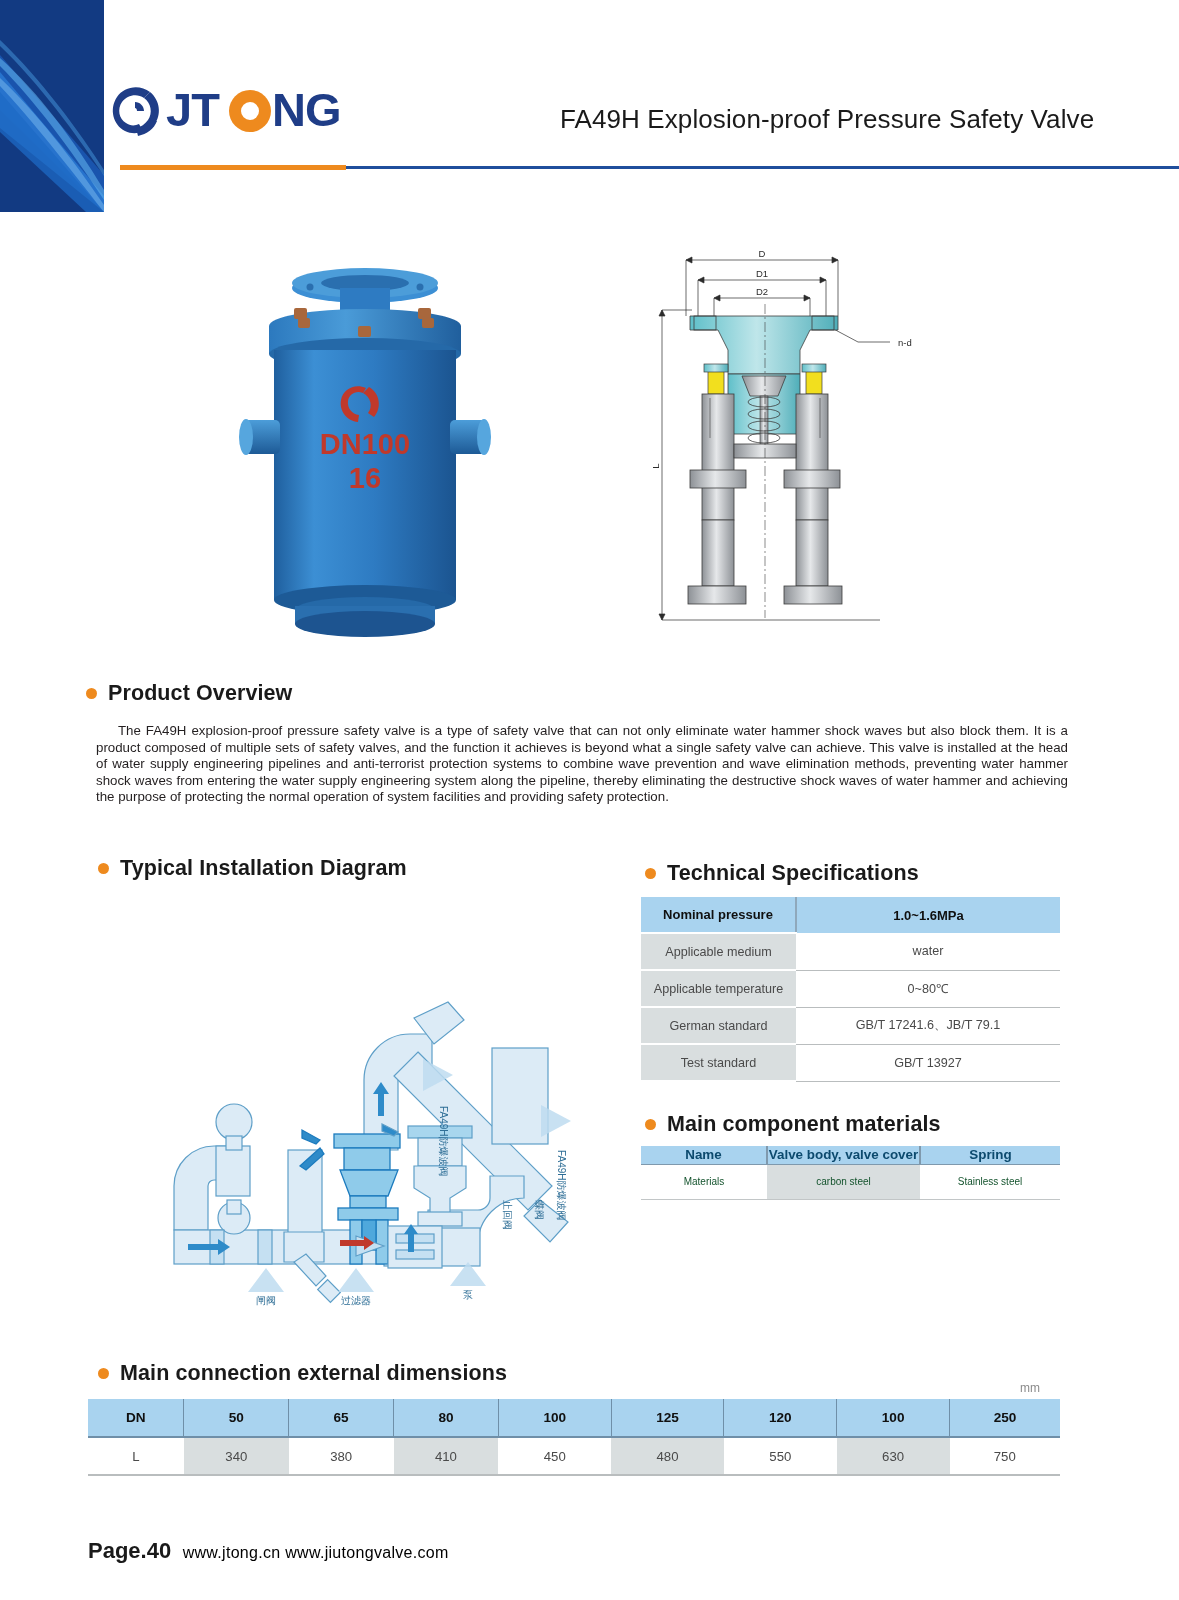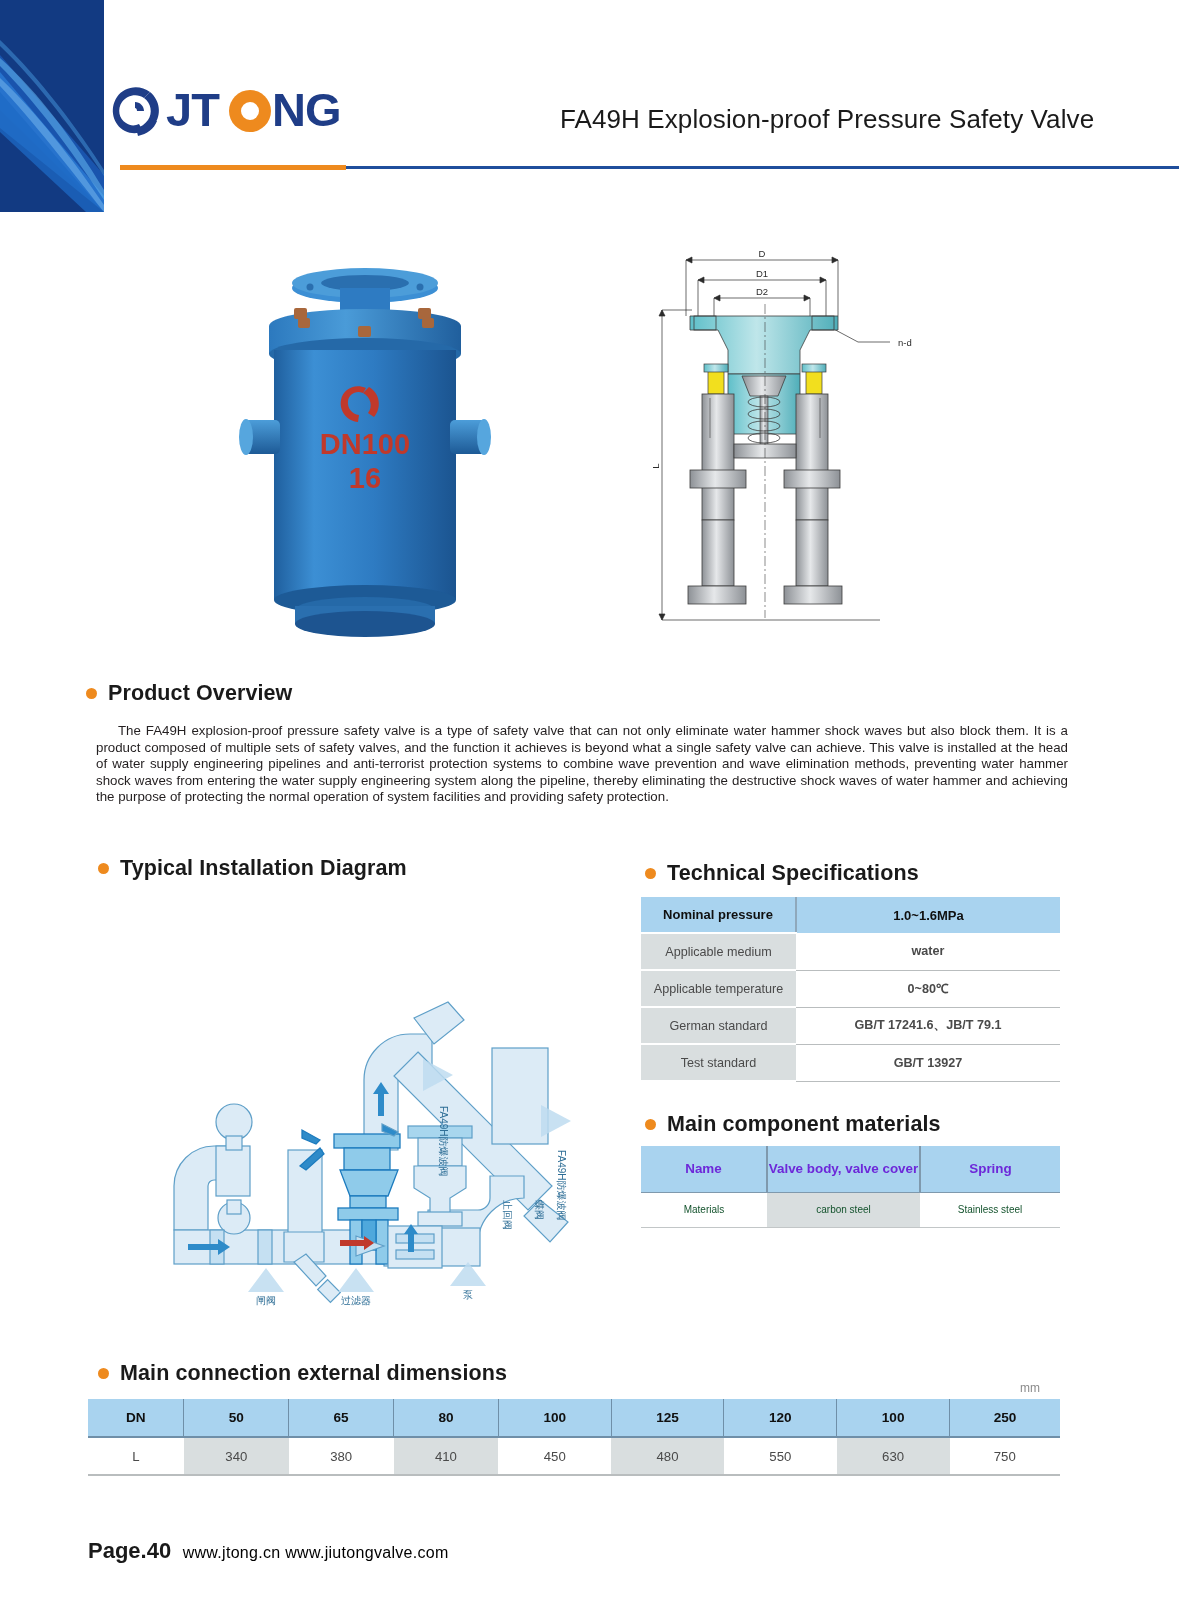--- a/index.html
+++ b/index.html
@@ -52,29 +52,29 @@
   td, th { font-weight: normal; }
 
   
   #tbl-tech { left: 641px; top: 897px; width: 419px; padding-left: 24px; }
   #tbl-tech td { height: 37px; font-size: 12.6px; color: #4a4a4a; text-align: center; }
   #tbl-tech tr.hdr td {
     background: #A9D3EF; color: #101010; font-weight: bold; font-size: 13px; height: 36px;
   }
   #tbl-tech td.k { width: 155px; background: #D9DEDF; border-bottom: 2px solid #ffffff; }
   #tbl-tech tr.hdr td.k { background: #A9D3EF; }
-  #tbl-tech td.v { width: 264px; border-bottom: 1px solid #b9bdbe; font-weight: bold; }
+  #tbl-tech td.v { width: 264px; border-bottom: 1px solid #b9bdbe; }
   #tbl-tech tr.hdr td.v { border-bottom: none; border-left: 2px solid #8fa8bb; }
   #tbl-tech tr.last td.v { border-bottom: 1px solid #b9bdbe; }
 
   
   #tbl-mat { left: 641px; top: 1146px; width: 419px; }
   #tbl-mat td { height: 35px; text-align: center; font-size: 10px; color: #14532d; }
   #tbl-mat tr.hdr td {
-    background: #A9D3EF; color: #6d28d9; font-weight: bold; font-size: 13.4px; height: 46px;
+    background: #A9D3EF; color: #0c4a6e; font-weight: bold; font-size: 13.4px; height: 18px;
     border-bottom: 1px solid #7f99ad;
   }
   #tbl-mat tr.hdr td.c2 { border-left: 2px solid #7f99ad; border-right: 2px solid #7f99ad; }
   #tbl-mat td.c1 { width: 126px; }
   #tbl-mat td.c2 { width: 153px; background: #D9DEDF; }
   #tbl-mat tr.hdr td.c2 { background: #A9D3EF; }
   #tbl-mat td.c3 { width: 140px; }
   #tbl-mat tr.body td { border-bottom: 1px solid #c2c6c7; }
 
   

